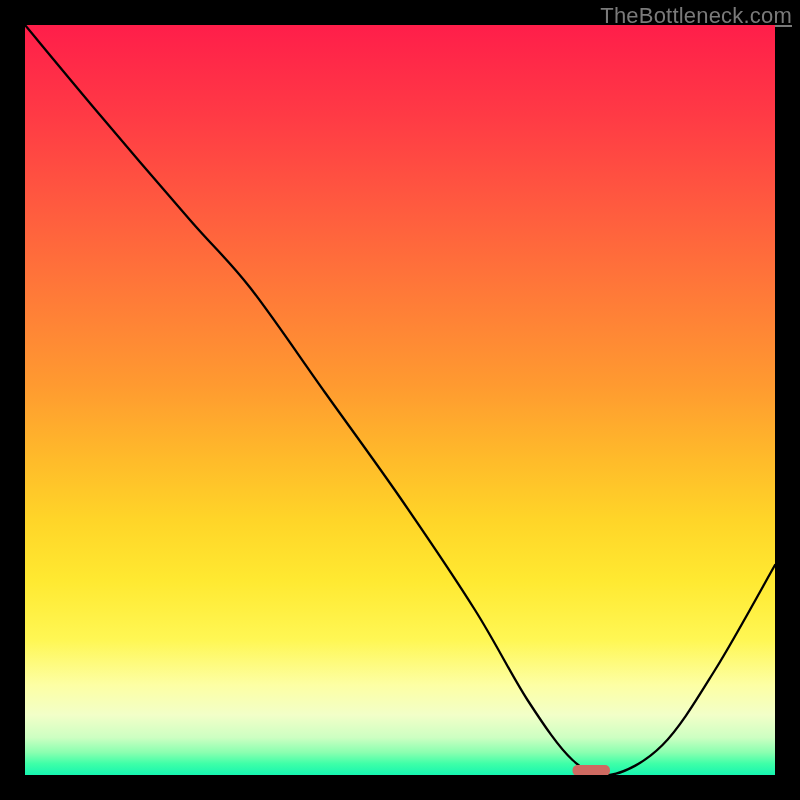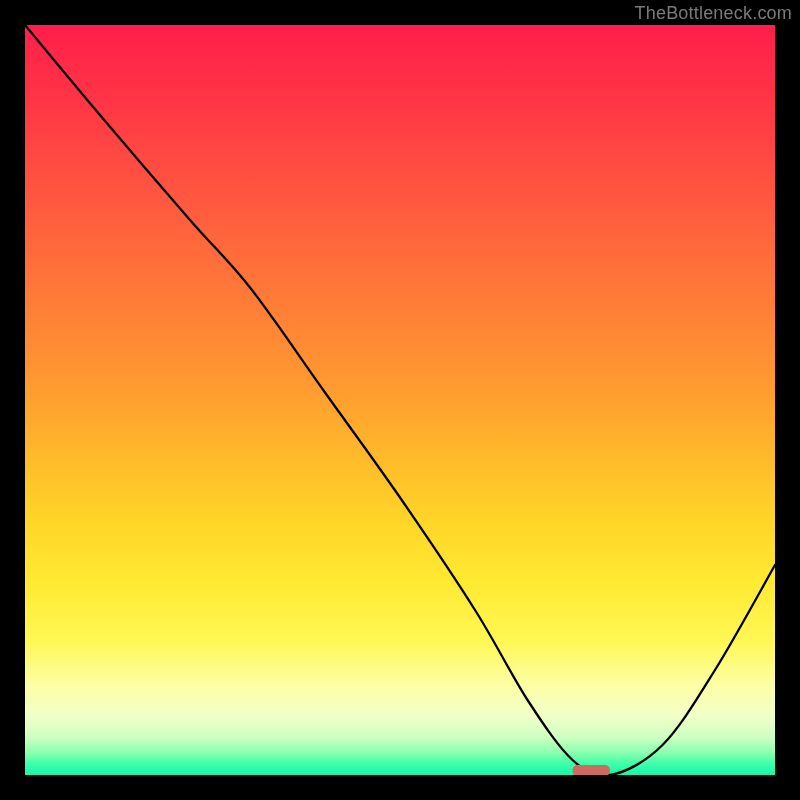--- a/index.html
+++ b/index.html
@@ -41,23 +41,24 @@
       #8affb0 97%,
       #3effa8 98.5%,
       #16f5b0 100%
     );
   }
   .watermark {
     position: absolute;
     top: 3px;
     right: 8px;
     color: #7a7a7a;
-    font-size: 18px;
+    font-size: 22px;
     font-weight: 500;
     letter-spacing: 0.2px;
+    text-decoration: underline;
   }
   svg.overlay {
     position: absolute;
     left: 0;
     top: 0;
     width: 750px;
     height: 750px;
   }
   .curve {
     fill: none;

